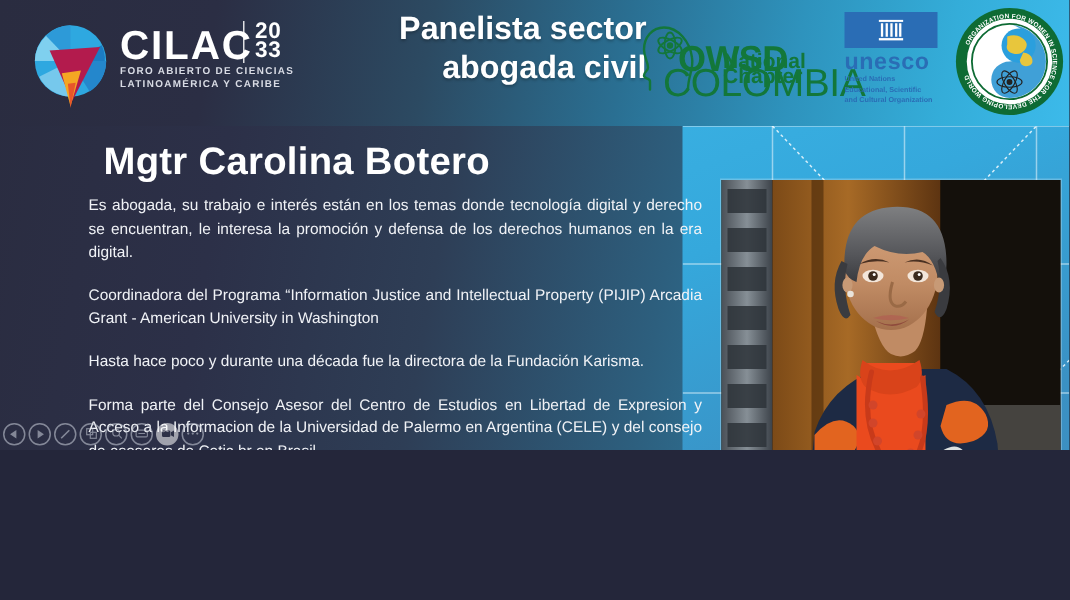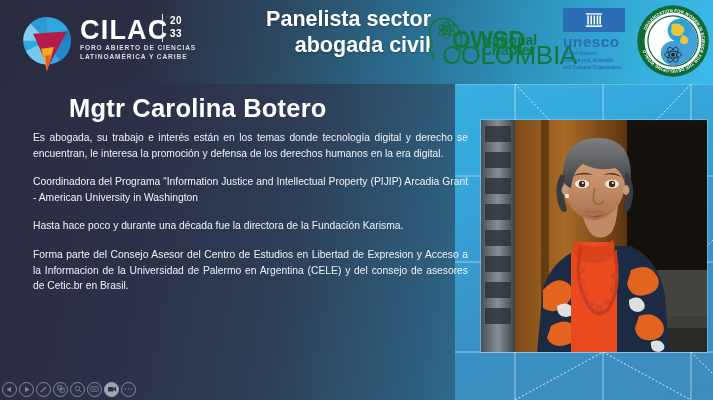--- a/index.html
+++ b/index.html
@@ -3,21 +3,21 @@
 <meta charset="utf-8">
 <style>
   * { margin:0; padding:0; box-sizing:border-box; }
   html,body { width:713px; height:400px; overflow:hidden; }
   body {
     font-family:"Liberation Sans", sans-serif;
     background:#24263a;
     position:relative;
   }
   #slide {
-    position:absolute; inset:0; width:713px; height:400px; overflow:hidden;
+    position:absolute; inset:0; width:713px; height:300px; overflow:hidden;
     background:
       linear-gradient(100deg,
         #2a2c40 0%,
         #2c3048 22%,
         #2e3e56 42%,
         #2d5f7e 62%,
         #2e7ea3 78%,
         #2f92b8 90%,
         #31a2c9 100%);
   }
@@ -46,21 +46,21 @@
   .cilac .txt { position:absolute; left:62px; top:4px; }
   .cilac .word {
     font-size:27px; font-weight:bold; letter-spacing:1.2px; color:#ffffff;
     line-height:28px;
   }
   .cilac .sub1, .cilac .sub2 {
     font-size:6.6px; letter-spacing:.9px; color:#d8dbe4; line-height:8.6px; font-weight:bold;
   }
   .cilac .year {
     position:absolute; left:152px; top:3px; color:#ffffff;
-    font-size:10px; font-weight:bold; line-height:12.5px; letter-spacing:.5px;
+    font-size:15px; font-weight:bold; line-height:12.5px; letter-spacing:.5px;
   }
   .cilac .bar {
     position:absolute; left:144px; top:2px; width:1px; height:28px; background:#ffffff; opacity:.85;
   }
 
   
   .panel-title {
     position:absolute; left:206px; top:6px; width:225px;
     text-align:right; color:#ffffff;
     font-size:21.5px; font-weight:bold; line-height:26px;
@@ -85,21 +85,21 @@
   .owsd-seal { position:absolute; left:635px; top:2px; width:76px; height:78px; }
 
   
   .person-name {
     position:absolute; left:28px; top:94px; width:430px;
     color:#ffffff; font-size:25.5px; font-weight:bold; letter-spacing:.2px;margin-left:41px;
   }
   .bio { position:absolute; left:33px; top:130px; width:435px; }
   .bio p {
     color:#f0f2f6; font-size:10.3px; line-height:15.6px;
-    text-align:justify; margin-bottom:13px;
+    text-align:justify; margin-bottom:13px;margin-left:26px;
   }
   .bio p:last-child { margin-bottom:0; }
 
   
   .photo {
     position:absolute; left:481px; top:120px; width:226px; height:232px;
     overflow:hidden; background:#1a1207;
     box-shadow:0 0 0 1px rgba(255,255,255,.25);
   }
   .photo .scene { position:absolute; inset:0; }

